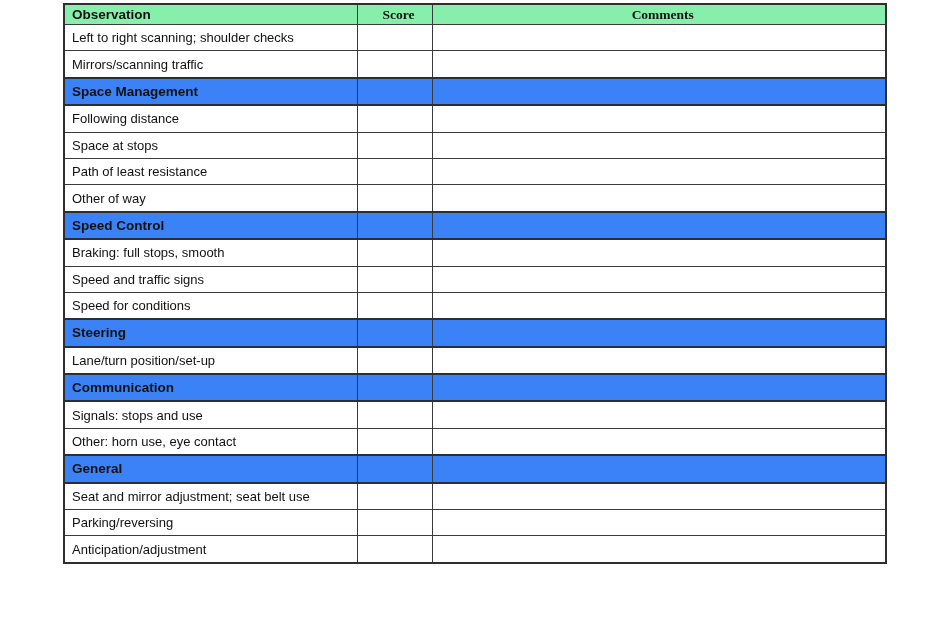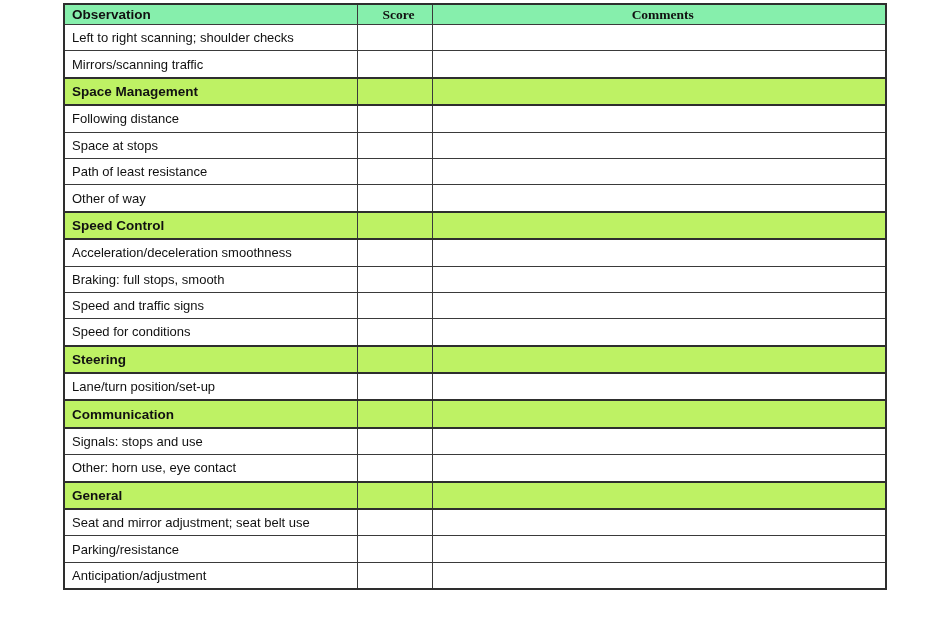--- a/index.html
+++ b/index.html
@@ -42,21 +42,21 @@
     text-align: center;
     padding-left: 8px;
     font-family: Liberation Serif, serif;
   }
   tbody td {
     height: 25.4px;
     font-size: 13px;
     background: #ffffff;
   }
   tbody tr.section td {
-    background: #bef264;
+    background: #3b82f6;
     font-weight: bold;
     font-size: 13.5px;
     border-top: 2px solid #2e2e2e;
     border-bottom: 2px solid #2e2e2e;
   }
   col.c-obs { width: 293px; }
   col.c-score { width: 75px; }
   col.c-comments { width: 454px; }
 </style>
 </head>
@@ -111,25 +111,20 @@
           <td>Other of way</td>
           <td></td>
           <td></td>
         </tr>
         <tr class="section">
           <td>Speed Control</td>
           <td></td>
           <td></td>
         </tr>
         <tr>
-          <td>Acceleration/deceleration smoothness</td>
-          <td></td>
-          <td></td>
-        </tr>
-        <tr>
           <td>Braking: full stops, smooth</td>
           <td></td>
           <td></td>
         </tr>
         <tr>
           <td>Speed and traffic signs</td>
           <td></td>
           <td></td>
         </tr>
         <tr>
@@ -166,21 +161,21 @@
           <td>General</td>
           <td></td>
           <td></td>
         </tr>
         <tr>
           <td>Seat and mirror adjustment; seat belt use</td>
           <td></td>
           <td></td>
         </tr>
         <tr>
-          <td>Parking/resistance</td>
+          <td>Parking/reversing</td>
           <td></td>
           <td></td>
         </tr>
         <tr>
           <td>Anticipation/adjustment</td>
           <td></td>
           <td></td>
         </tr>
       </tbody>
   </table>

